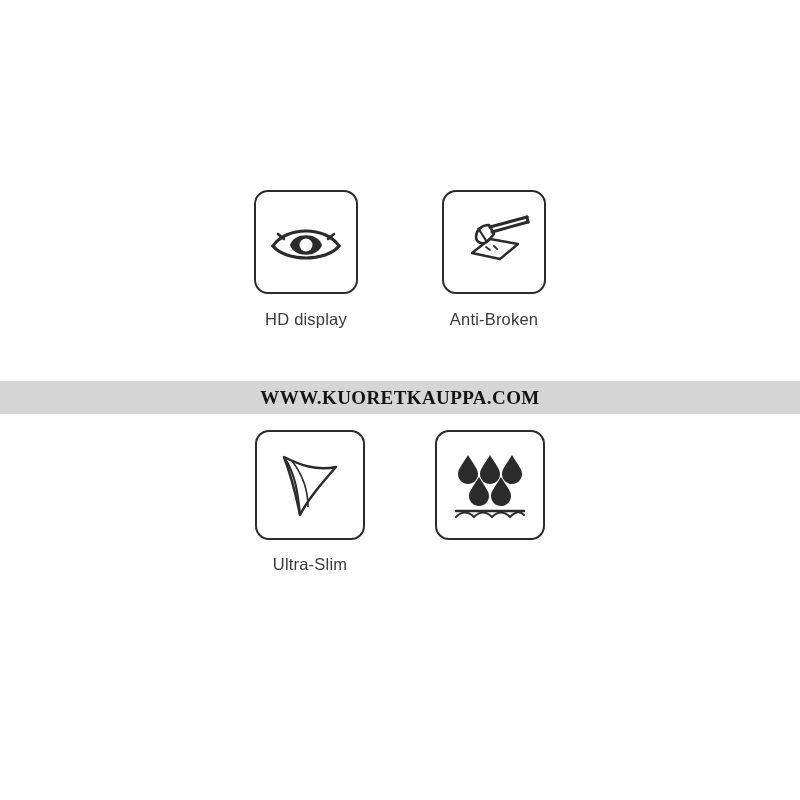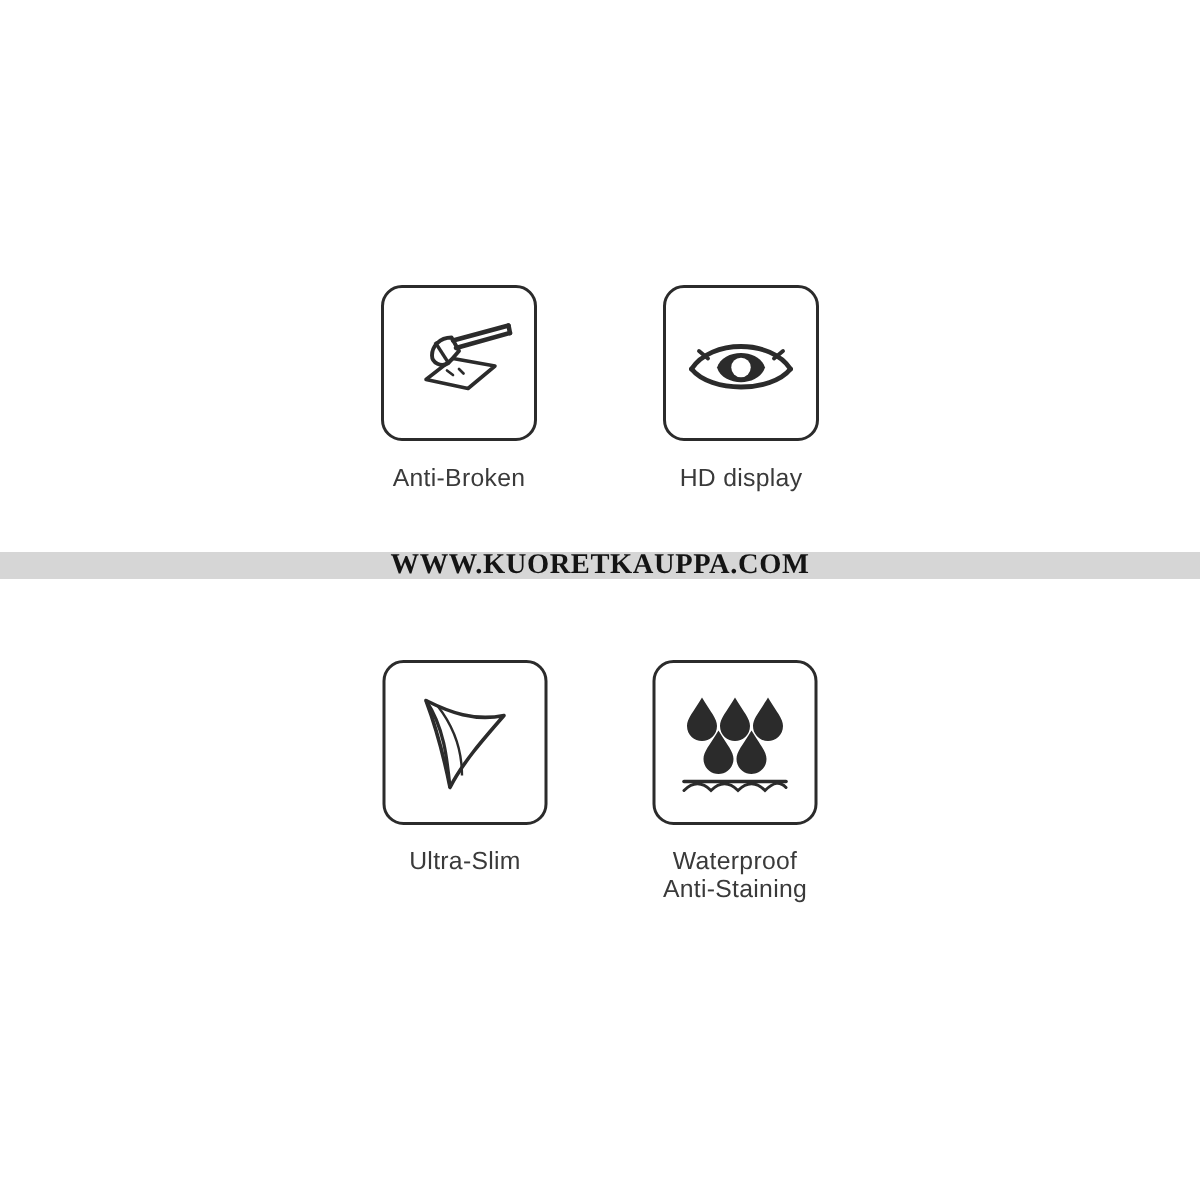--- a/index.html
+++ b/index.html
@@ -58,24 +58,24 @@
     color: #3a3a3a;
     text-align: center;
     line-height: 1.15;
     letter-spacing: 0.2px;
     white-space: pre-line;
   }
 
   
   .banner {
     position: absolute;
-    top: 368px;
+    top: 381px;
     left: 0;
     width: 800px;
-    height: 18px;
+    height: 33px;
     background: #d6d6d6;
     display: flex;
     align-items: center;
     justify-content: center;
   }
   .banner-text {
     font-family: "Liberation Serif", serif;
     font-size: 19px;
     font-weight: bold;
     color: #141414;
@@ -85,32 +85,48 @@
   
   .row-bottom {
     position: absolute;
     top: 430px;
     left: 0;
     width: 800px;
     display: flex;
     justify-content: center;
     gap: 62px;
   }
-  .row-bottom .feature { width: 118px; margin-top: 10px; }
+  .row-bottom .feature { width: 118px; }
   .row-bottom .icon-box { width: 110px; height: 110px; }
   .row-bottom .feature-label { margin-top: 15px; }
 
   svg { display: block; }
 </style>
 </head>
 <body>
 
 <div class="page">
 
   <div class="row-top">
+
+    <div class="feature">
+      <div class="icon-box">
+        <span>
+          <svg width="72" height="44" viewBox="0 0 72 44">
+            <path d="M3 26 C16 6, 56 6, 69 26" fill="none" stroke="#2b2b2b" stroke-width="3.2" stroke-linecap="round"></path>
+            <path d="M3 26 C16 42, 56 42, 69 26" fill="none" stroke="#2b2b2b" stroke-width="3.2" stroke-linecap="round"></path>
+            <path d="M20 25 C24 12, 48 12, 52 25 C48 38, 24 38, 20 25 Z" fill="#2b2b2b"></path>
+            <circle cx="36" cy="25" r="6.5" fill="#ffffff"></circle>
+            <path d="M8 14 L14 19" stroke="#2b2b2b" stroke-width="2.6" stroke-linecap="round"></path>
+            <path d="M64 14 L58 19" stroke="#2b2b2b" stroke-width="2.6" stroke-linecap="round"></path>
+          </svg>
+        </span>
+      </div>
+      <div class="feature-label">HD display</div>
+    </div>
 
     <div class="feature">
       <div class="icon-box">
         <span>
           <svg width="76" height="62" viewBox="0 0 76 62">
 
             <path d="M16 42 L34 28 L62 33 L44 48 Z" fill="none" stroke="#2b2b2b" stroke-width="2.4" stroke-linejoin="round"></path>
 
             <path d="M34 16 L71 6" fill="none" stroke="#2b2b2b" stroke-width="3" stroke-linecap="round"></path>
             <path d="M36 21 L72 11" fill="none" stroke="#2b2b2b" stroke-width="3" stroke-linecap="round"></path>
@@ -118,36 +134,20 @@
 
             <path d="M33 14 C25 14, 20 20, 20 26 C20 31, 26 34, 31 31 L38 23 Z" fill="none" stroke="#2b2b2b" stroke-width="2.6" stroke-linejoin="round"></path>
             <path d="M22 17 L31 31" fill="none" stroke="#2b2b2b" stroke-width="2.2"></path>
 
             <path d="M30 36 L34 39" stroke="#2b2b2b" stroke-width="1.8" stroke-linecap="round"></path>
             <path d="M38 35 L41 38" stroke="#2b2b2b" stroke-width="1.8" stroke-linecap="round"></path>
           </svg>
         </span>
       </div>
       <div class="feature-label">Anti-Broken</div>
-    </div>
-
-    <div class="feature">
-      <div class="icon-box">
-        <span>
-          <svg width="72" height="44" viewBox="0 0 72 44">
-            <path d="M3 26 C16 6, 56 6, 69 26" fill="none" stroke="#2b2b2b" stroke-width="3.2" stroke-linecap="round"></path>
-            <path d="M3 26 C16 42, 56 42, 69 26" fill="none" stroke="#2b2b2b" stroke-width="3.2" stroke-linecap="round"></path>
-            <path d="M20 25 C24 12, 48 12, 52 25 C48 38, 24 38, 20 25 Z" fill="#2b2b2b"></path>
-            <circle cx="36" cy="25" r="6.5" fill="#ffffff"></circle>
-            <path d="M8 14 L14 19" stroke="#2b2b2b" stroke-width="2.6" stroke-linecap="round"></path>
-            <path d="M64 14 L58 19" stroke="#2b2b2b" stroke-width="2.6" stroke-linecap="round"></path>
-          </svg>
-        </span>
-      </div>
-      <div class="feature-label">HD display</div>
     </div>
 
   </div>
 
   <div class="banner">
     <span class="banner-text">WWW.KUORETKAUPPA.COM</span>
   </div>
 
   <div class="row-bottom">
 
@@ -173,21 +173,19 @@
               <path d="M40 6 C46 16, 50 20, 50 25 C50 31, 45 35, 40 35 C35 35, 30 31, 30 25 C30 20, 34 16, 40 6 Z"></path>
               <path d="M62 6 C68 16, 72 20, 72 25 C72 31, 67 35, 62 35 C57 35, 52 31, 52 25 C52 20, 56 16, 62 6 Z"></path>
               <path d="M29 28 C35 38, 39 42, 39 47 C39 53, 34 57, 29 57 C24 57, 19 53, 19 47 C19 42, 23 38, 29 28 Z"></path>
               <path d="M51 28 C57 38, 61 42, 61 47 C61 53, 56 57, 51 57 C46 57, 41 53, 41 47 C41 42, 45 38, 51 28 Z"></path>
             </g>
             <path d="M6 62 L74 62" stroke="#2b2b2b" stroke-width="2.4" stroke-linecap="round"></path>
             <path d="M6 68 C12 62, 18 62, 24 68 C30 62, 36 62, 42 68 C48 62, 54 62, 60 68 C66 62, 70 62, 74 66" fill="none" stroke="#2b2b2b" stroke-width="2" stroke-linecap="round"></path>
           </svg>
         </span>
       </div>
-      <div class="feature-label">Waterproof
-Anti-Staining</div>
     </div>
 
 
 
   </div>
 
 </div>
 
 </body></html>

